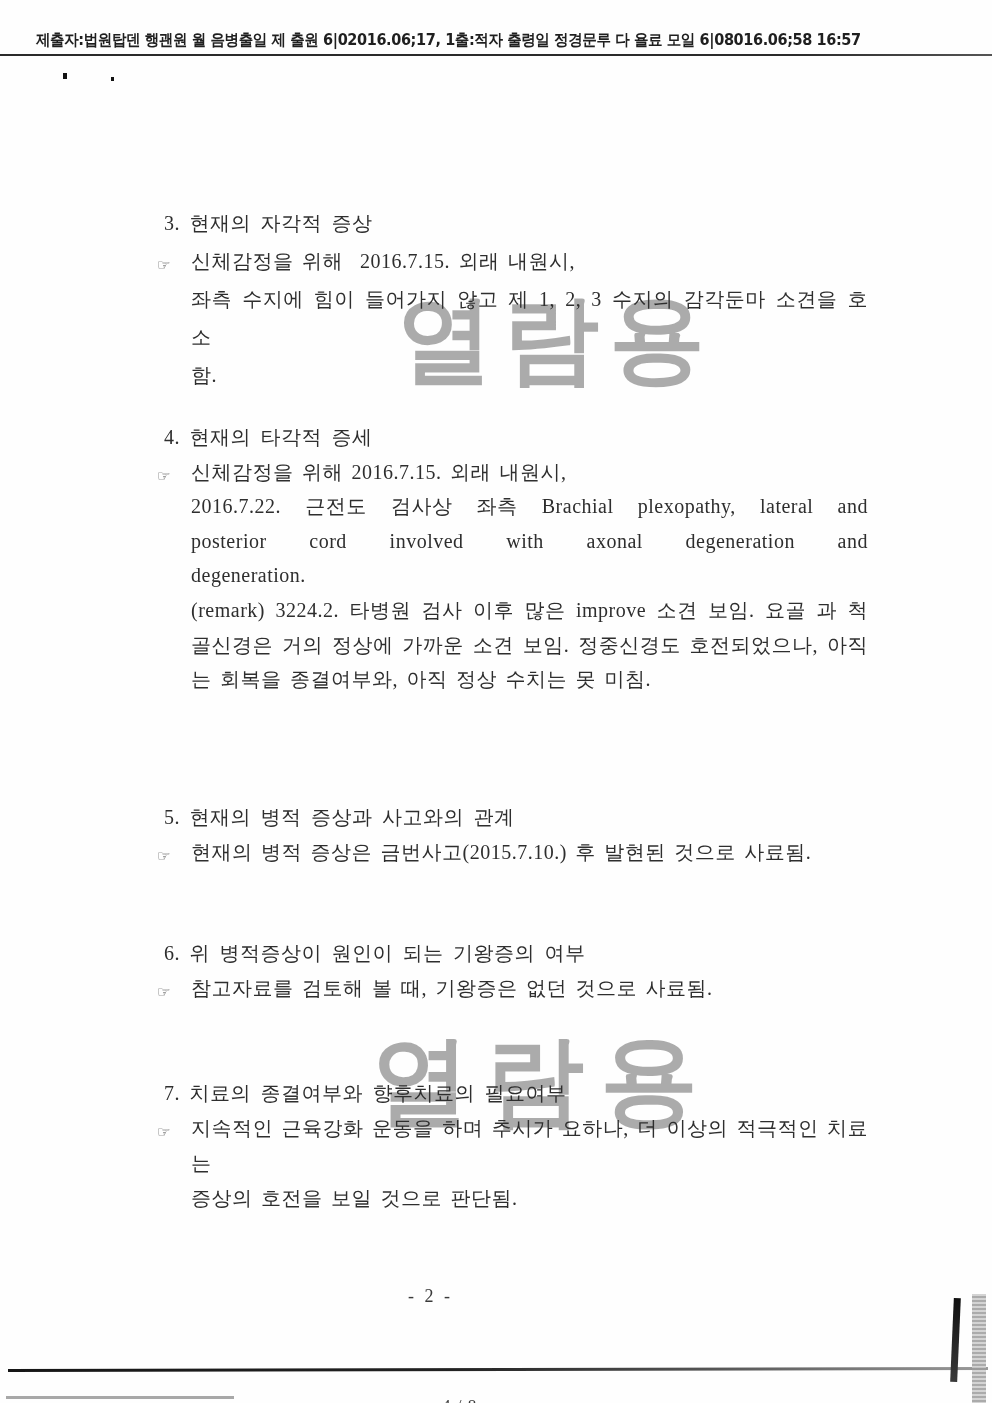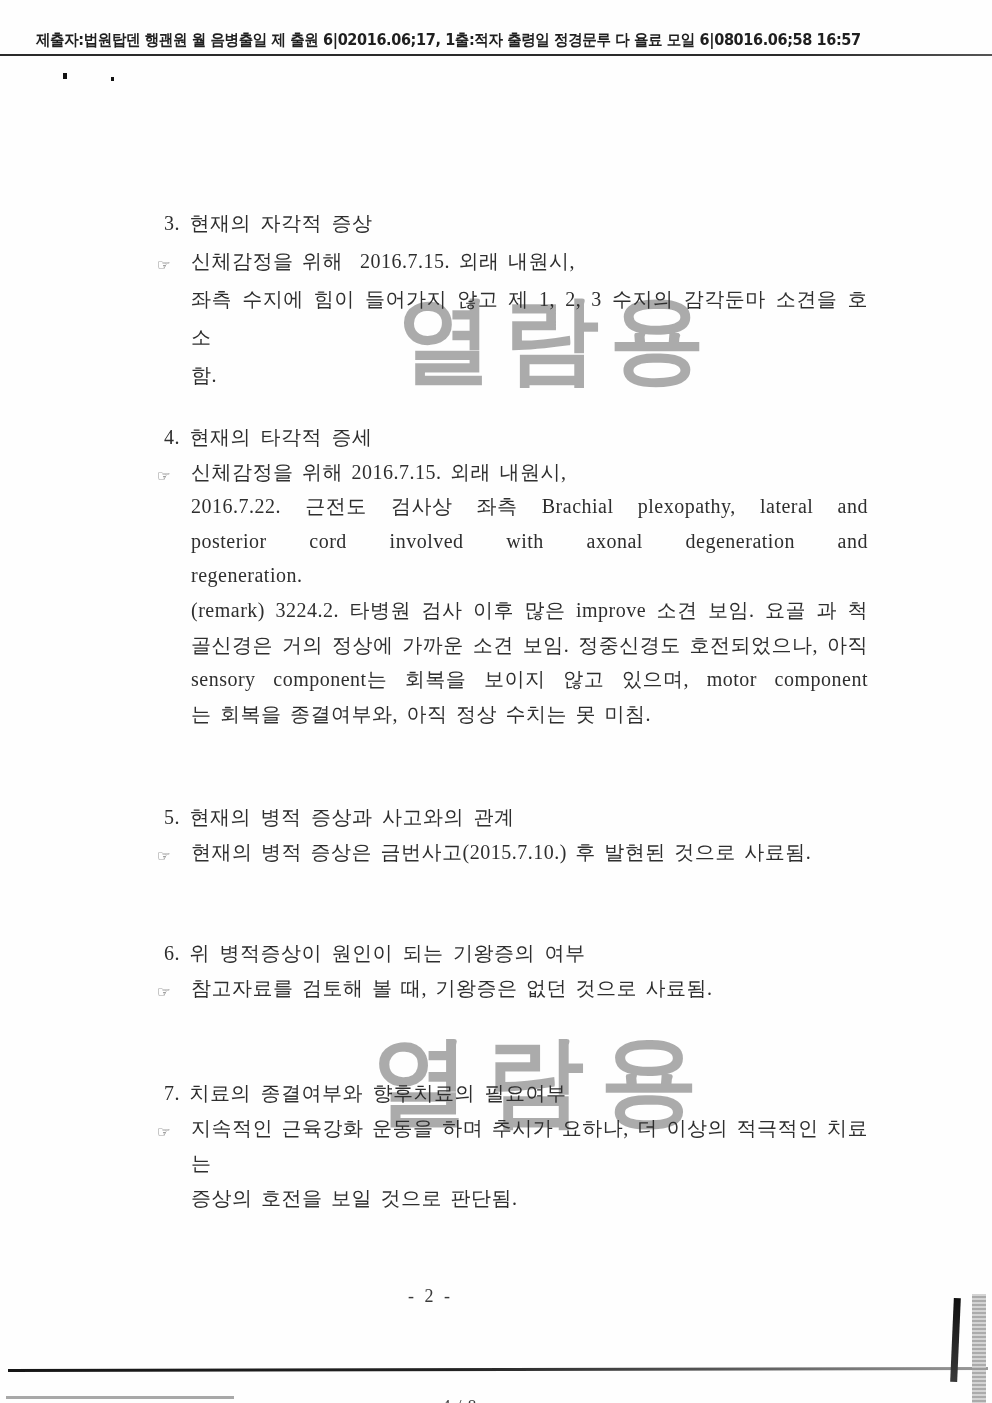--- a/index.html
+++ b/index.html
@@ -91,24 +91,23 @@
   </div>
 </div>
 
 <div class="section s-b" style="top:420px">
   <div class="heading">4. 현재의 타각적 증세</div>
   <div class="body">
     <span class="marker">☞</span>
     <div class="line">신체감정을 위해 2016.7.15. 외래 내원시,</div>
     <div class="line just">2016.7.22. 근전도 검사상 좌측 Brachial plexopathy, lateral and</div>
     <div class="line just">posterior cord involved with axonal degeneration and</div>
-    <div class="line">regeneration.</div>
+    <div class="line">degeneration.</div>
     <div class="line just">(remark) 3224.2. 타병원 검사 이후 많은 improve 소견 보임. 요골 과 척</div>
     <div class="line just">골신경은 거의 정상에 가까운 소견 보임. 정중신경도 호전되었으나, 아직</div>
-    <div class="line just">sensory component는 회복을 보이지 않고 있으며, motor component</div>
     <div class="line">는 회복을 종결여부와, 아직 정상 수치는 못 미침.</div>
   </div>
 </div>
 
 <div class="section s-c" style="top:800px">
   <div class="heading">5. 현재의 병적 증상과 사고와의 관계</div>
   <div class="body">
     <span class="marker">☞</span>
     <div class="line">현재의 병적 증상은 금번사고(2015.7.10.) 후 발현된 것으로 사료됨.</div>
   </div>

